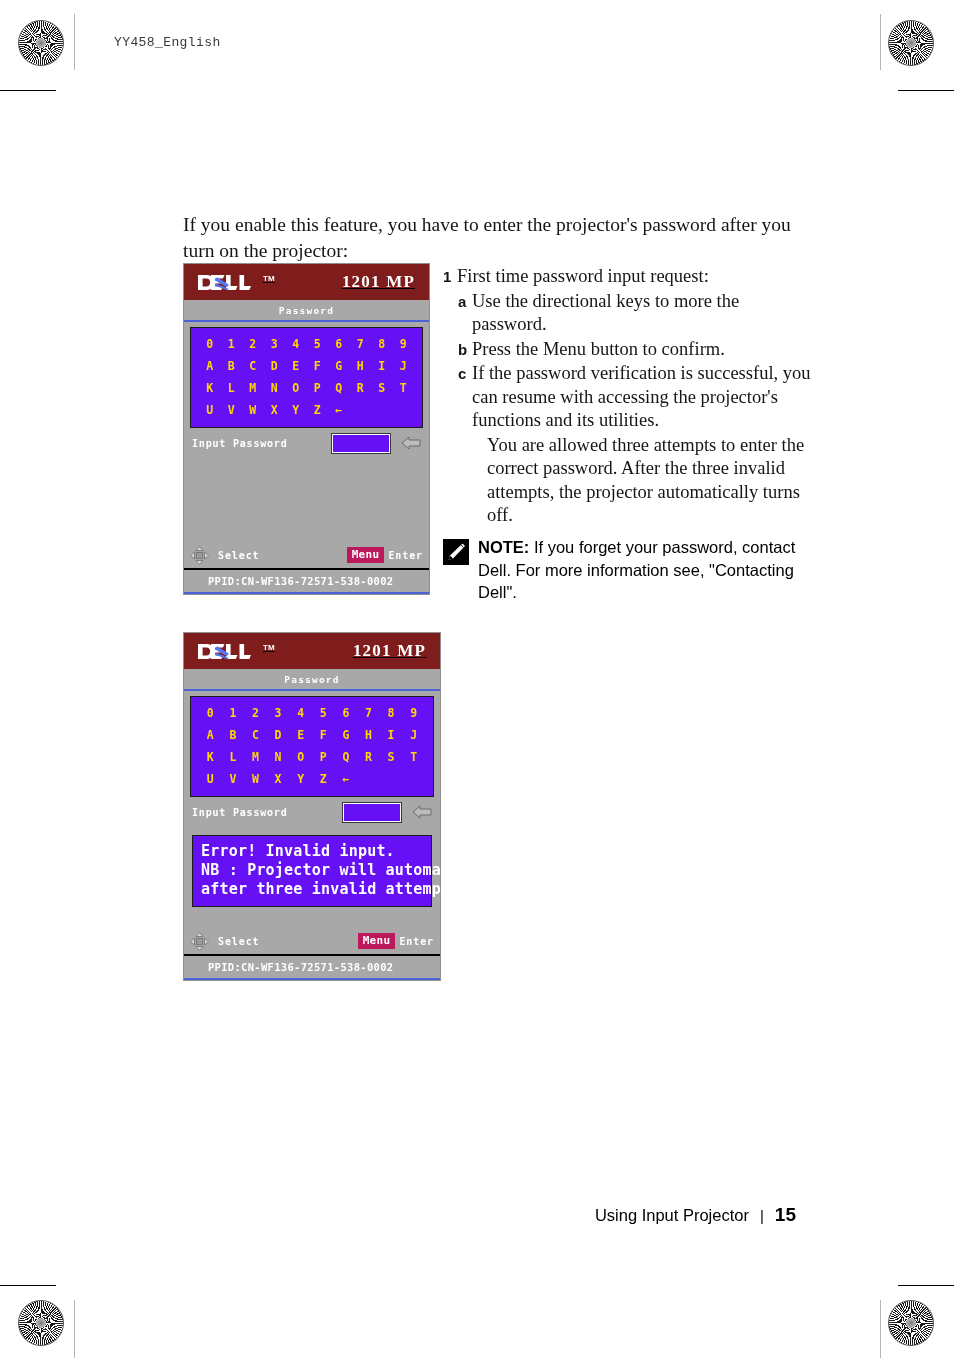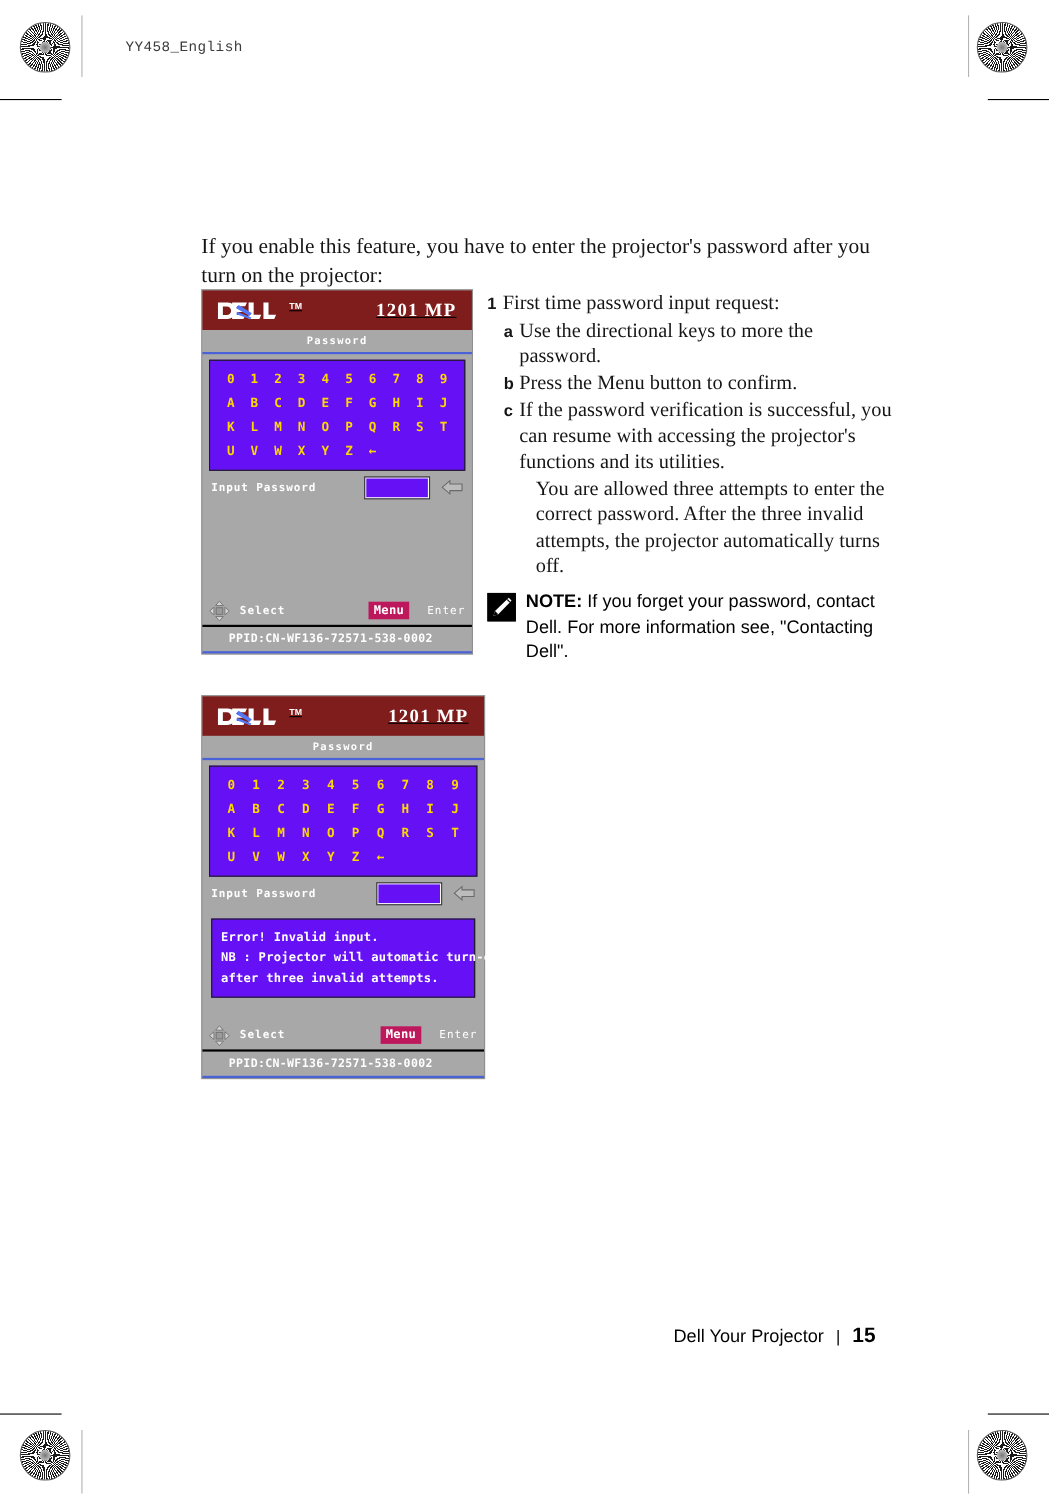--- a/index.html
+++ b/index.html
@@ -267,21 +267,21 @@
 
   .error-box {
     background: #6611f5;
     border: 1px solid #1a1a1a;
     margin: 10px 2px 0 2px;
     padding: 6px 8px 7px 8px;
     box-sizing: border-box;
   }
   .error-box .line {
     color: #ffffff;
-    font-size: 11px;
+    font-size: 15px;
     font-weight: bold;
     line-height: 19px;
     letter-spacing: 0.2px;
     white-space: nowrap;
   }
 
   .osd-hintbar {
     display: flex;
     align-items: center;
     height: 30px;
@@ -306,23 +306,23 @@
     color: #ffffff;
     font-size: 11px;
     font-weight: bold;
     padding: 1px 5px 2px 5px;
     letter-spacing: 0.3px;
     font-family: "DejaVu Sans Mono", monospace;
   }
   .enter-label {
     color: #ffffff;
     font-size: 10px;
-    font-weight: normal;
+    font-weight: bold;
     letter-spacing: 0.9px;
-    margin-left: 16px;
+    margin-left: 4px;
   }
 
   .osd-ppid {
     height: 22px;
     display: flex;
     align-items: center;
     padding-left: 24px;
     border-top: 2px solid #000000;
     border-bottom: 2px solid #4a62d8;
     color: #ffffff;
@@ -600,16 +600,16 @@
     <span class="hint-label">Select</span>
     <span class="hint-spacer"></span>
     <span class="menu-badge">Menu</span>
     <span class="enter-label">Enter</span>
   </div>
 
   <div class="osd-ppid" style="position:absolute; left:0; right:0; bottom:0;">PPID:CN-WF136-72571-538-0002</div>
 </div>
 
 <div class="page-footer">
-  <span>Dell Your Projector</span>
+  <span>Using Input Projector</span>
   <span class="sep">|</span>
   <span class="pageno">15</span>
 </div>
 
 </body></html>

